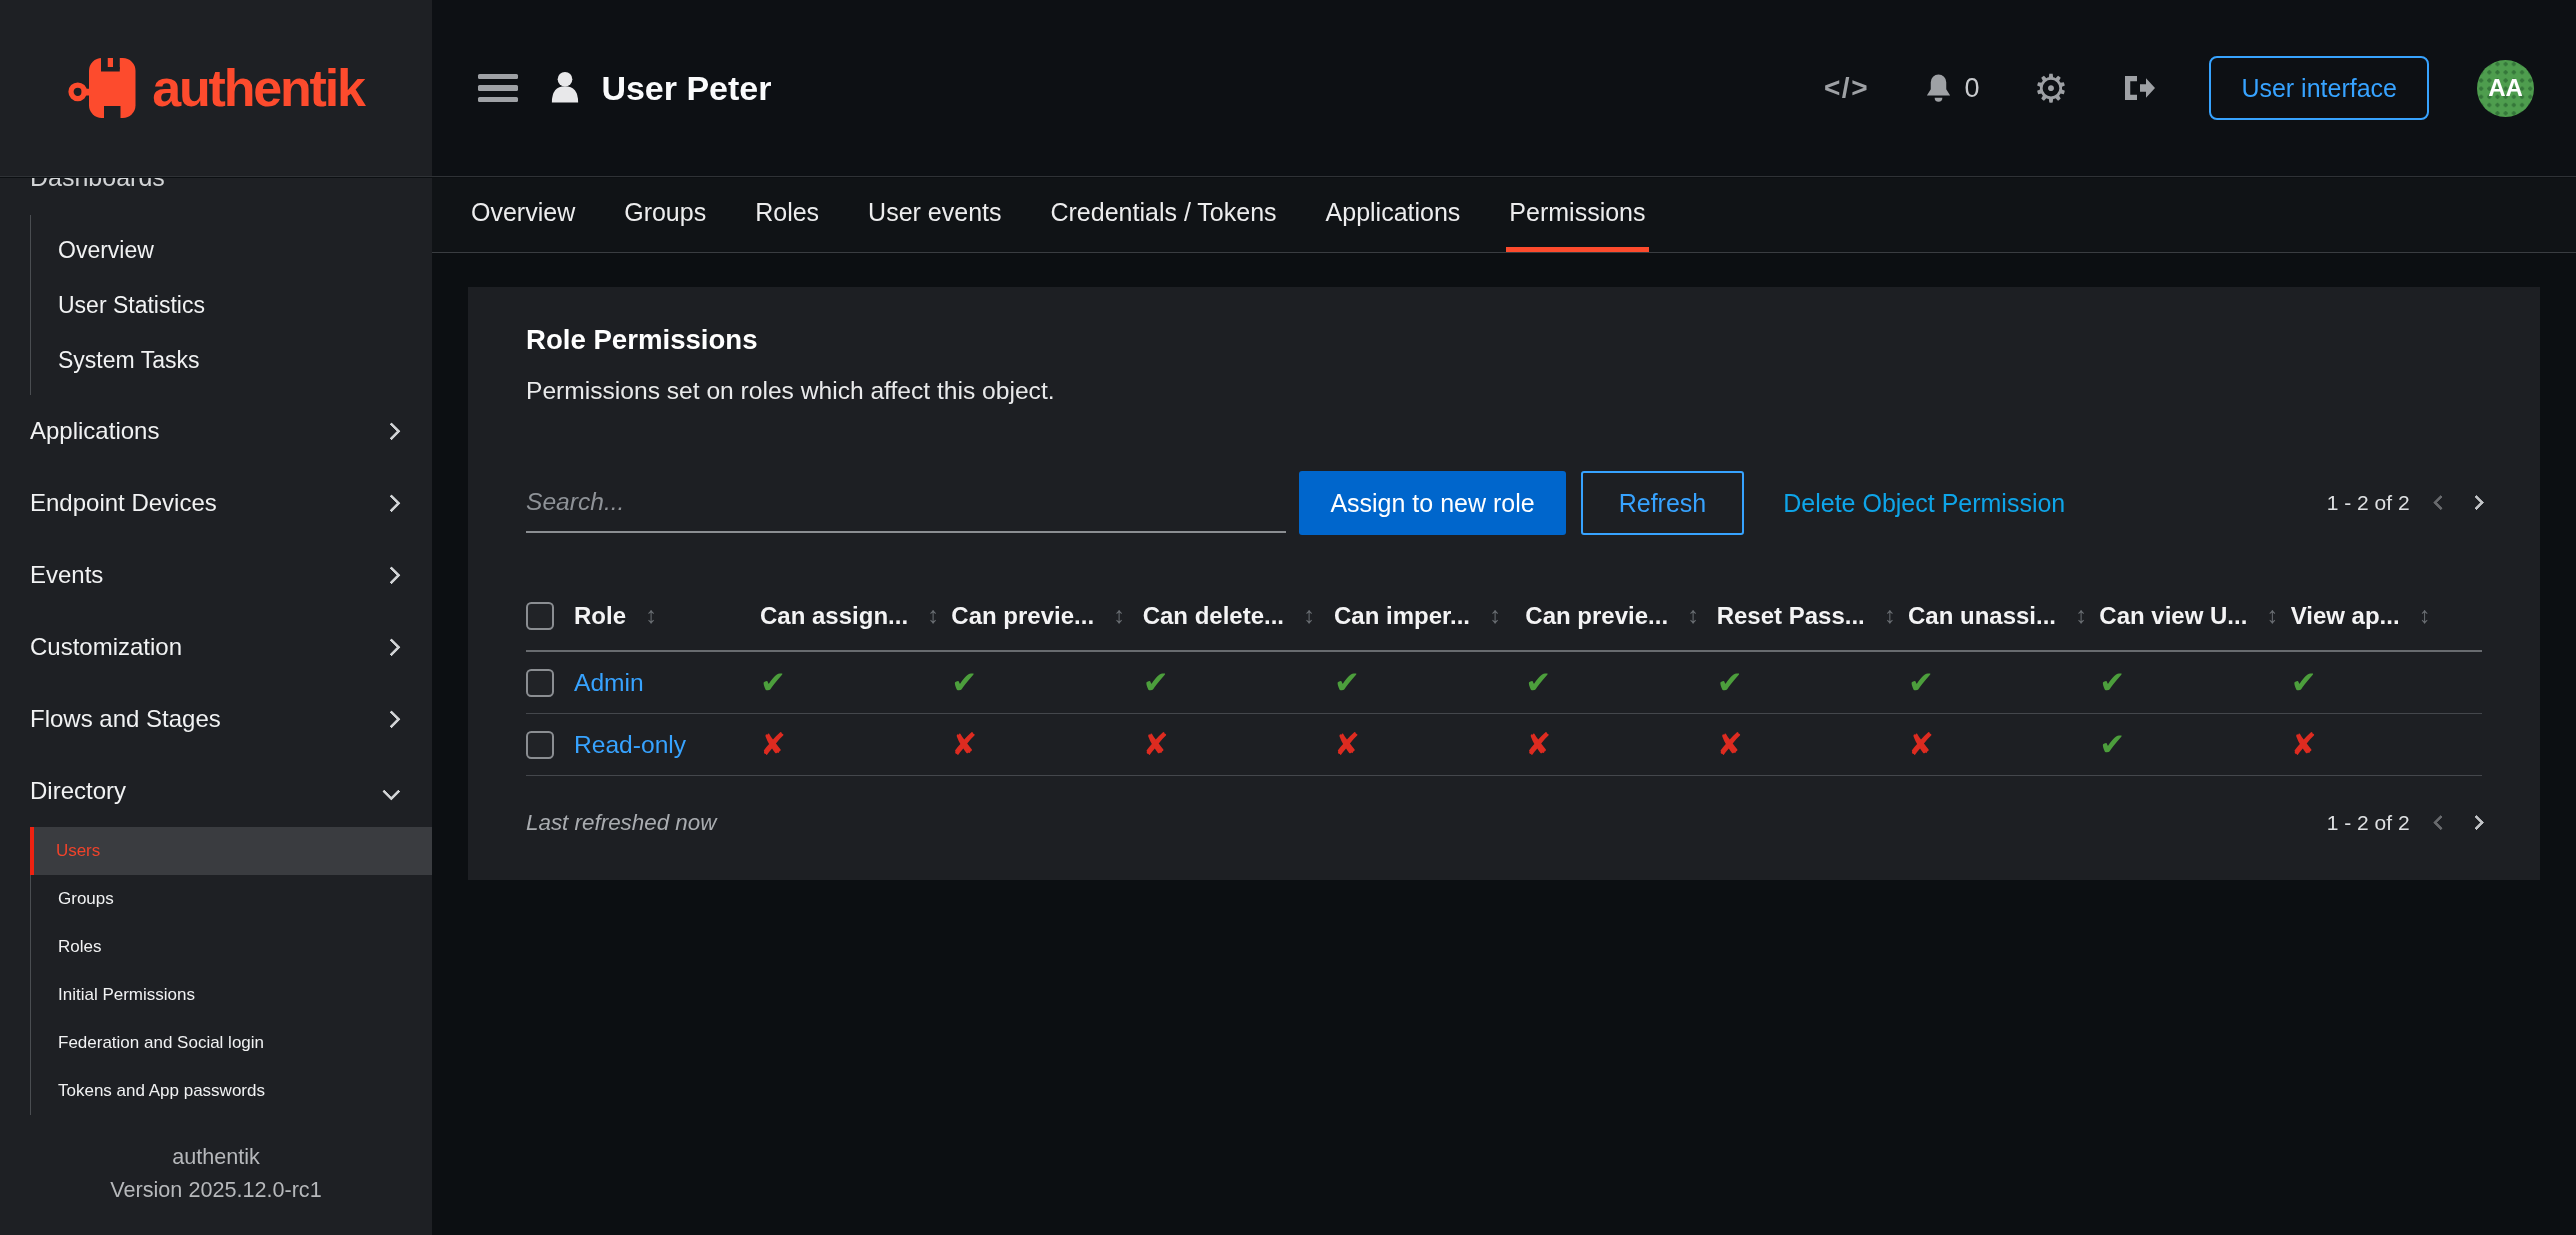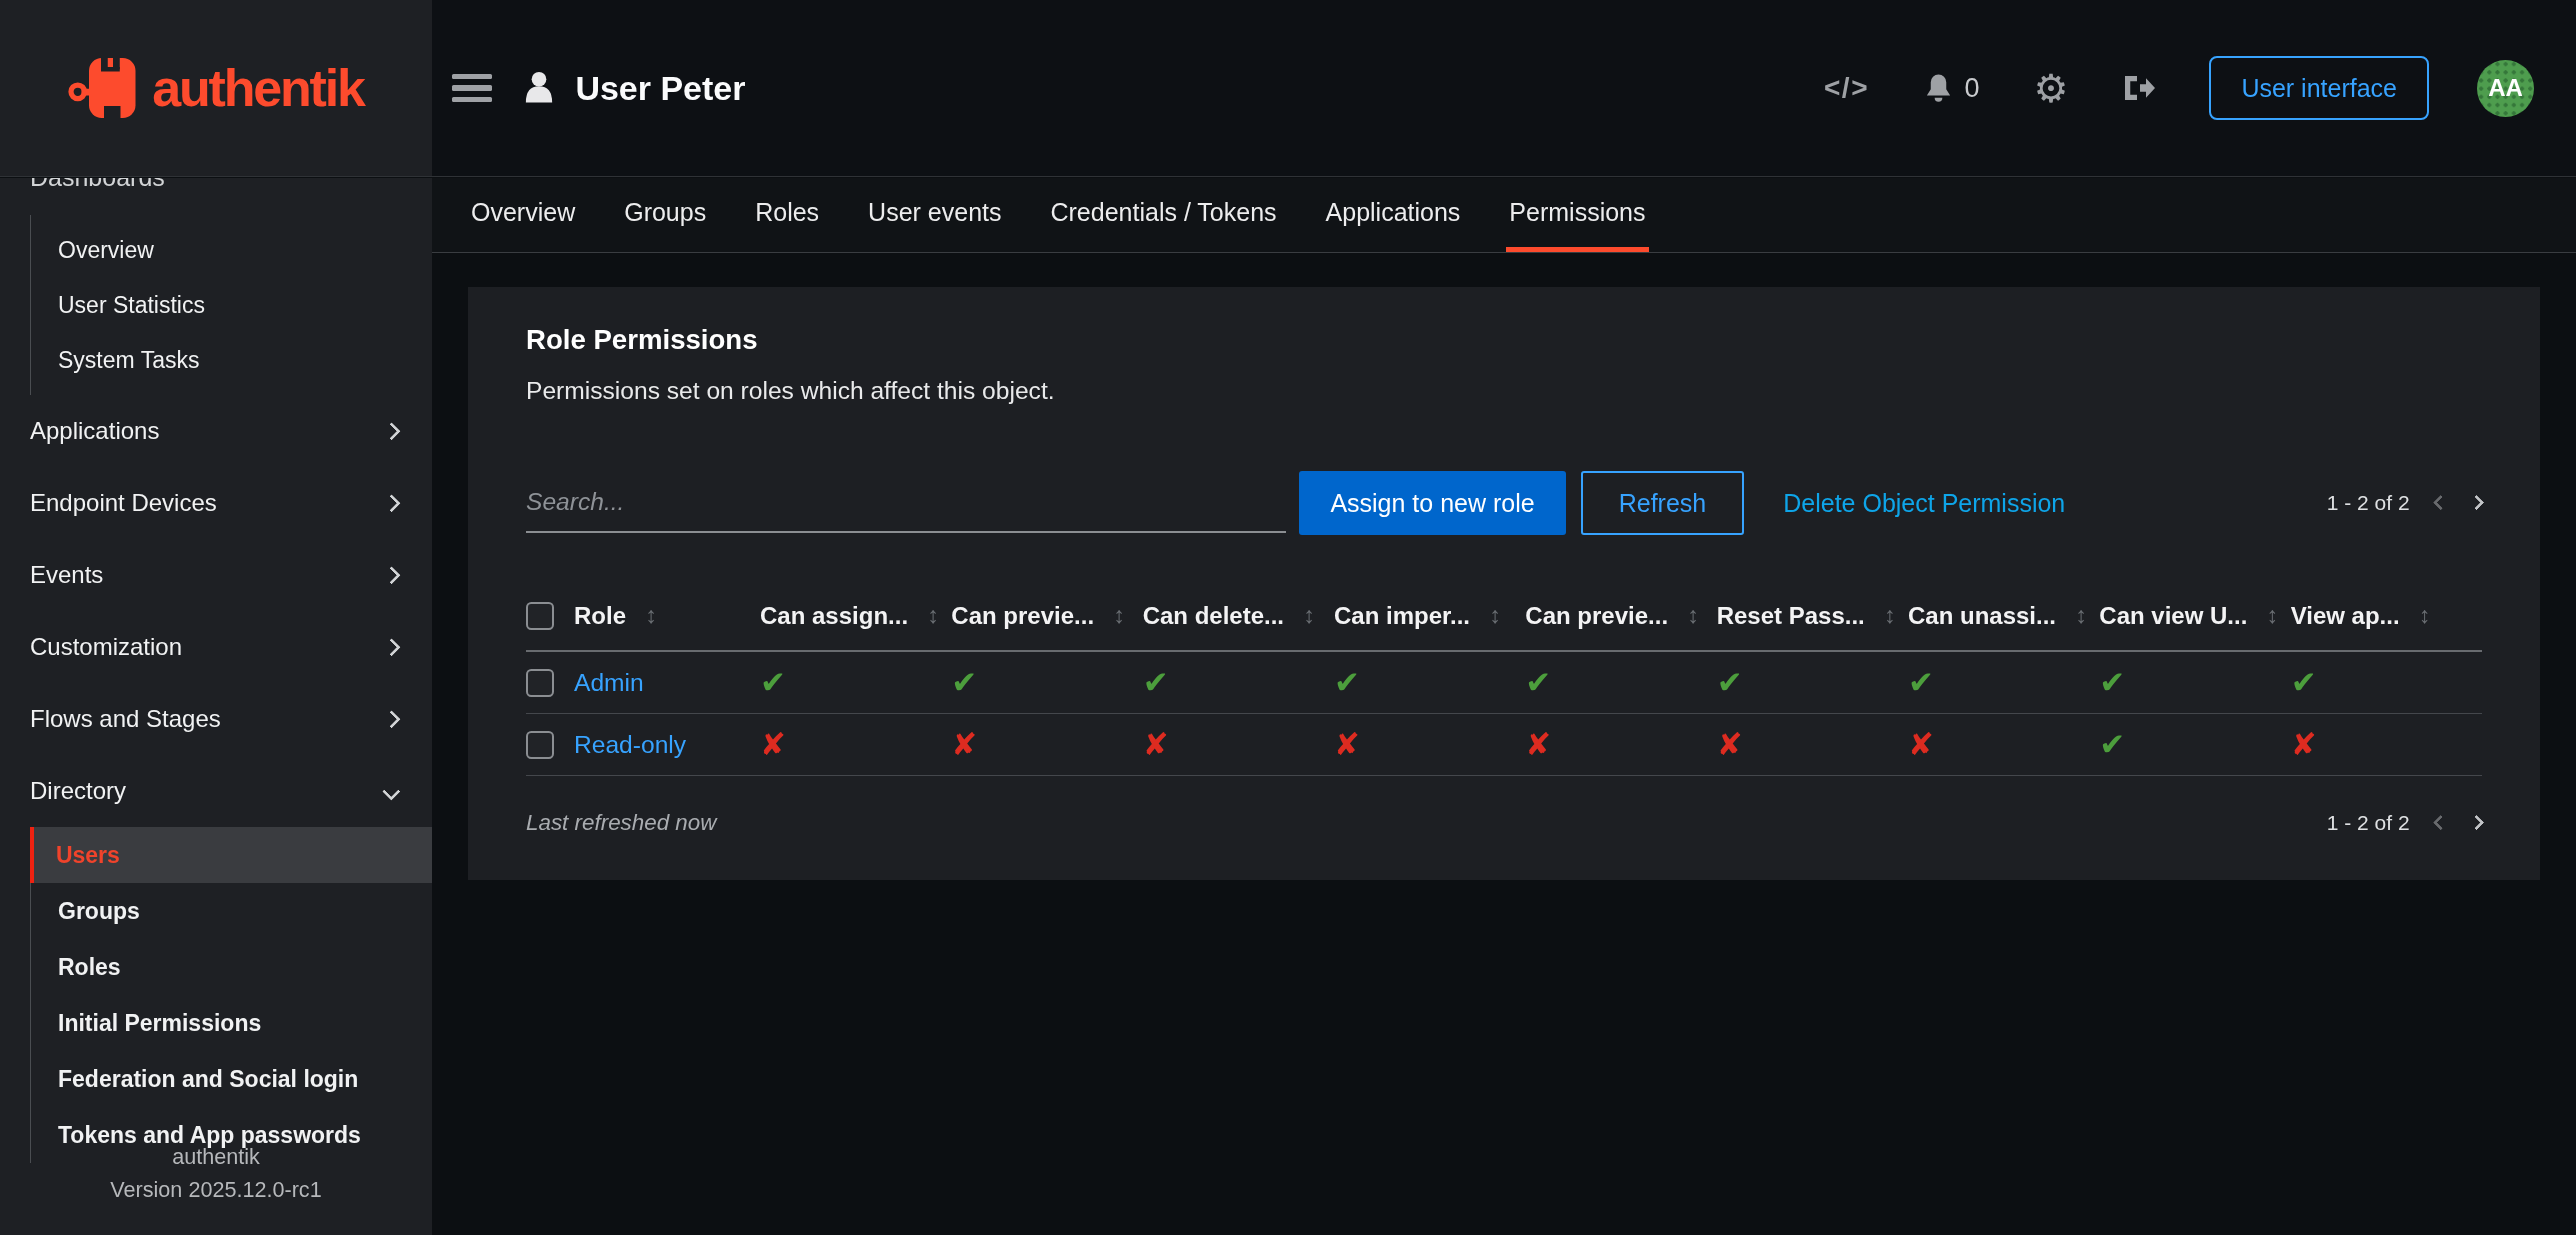--- a/index.html
+++ b/index.html
@@ -5,21 +5,21 @@
   * { margin:0; padding:0; box-sizing:border-box; }
   html,body { width:2576px; height:1236px; overflow:hidden;
     font-family:"Liberation Sans", sans-serif; background:#0c0f12; color:#f0f1f2; }
 
   
   .header { position:absolute; top:0; left:0; width:2576px; height:177px;
     display:flex; background:#0d1014; border-bottom:1.5px solid #2f3236; }
   .logo-area { width:432px; height:100%; background:#1e2024; display:flex;
     align-items:center; justify-content:center; gap:12px; }
   .wordmark { font-size:52px; font-weight:bold; color:#fd4b2d; letter-spacing:-2.2px; }
-  .header-main { flex:1; display:flex; align-items:center; padding:0 42px 0 20px; }
+  .header-main { flex:1; display:flex; align-items:center; padding:0 42px 0 46px; }
   .hamburger { width:40px; display:flex; flex-direction:column; gap:6.7px; cursor:pointer; }
   .hamburger i { display:block; height:5.2px; background:#9ea1a5; border-radius:1.5px; }
   .person-icon { margin-left:30px; }
   .page-title { font-size:34px; font-weight:600; color:#fafbfc; margin-left:19.4px; }
   .hspacer { flex:1; }
   .hicon { margin-left:54px; color:#9ea1a5; display:flex; align-items:center; }
   .code-icon { font-size:28px; font-weight:bold; letter-spacing:1.5px; }
   .gear-icon { font-size:39px; line-height:1; }
   .bell-count { font-size:27px; color:#c8cacd; margin-left:10.4px; }
   .btn-user-interface { margin-left:54px; height:64px; padding:0 30px; background:transparent;
@@ -35,22 +35,22 @@
   .sidebar { position:absolute; top:178px; left:0; width:432px; height:1058px;
     background:#1e2024; overflow:hidden; }
   .clipped-label { height:21px; overflow:hidden; margin:0 0 16.4px 30px; }
   .clipped-label span { display:block; margin-top:-15px; font-size:25px; color:#d2d4d6; }
   .subgroup { margin-left:30px; border-left:1.5px solid #4a4d51; padding:7.5px 0; }
   .subgroup .sub-item { height:55px; display:flex; align-items:center; padding-left:27px;
     font-size:23px; color:#f1f2f3; cursor:pointer; }
   .nav-item { height:72px; display:flex; align-items:center; justify-content:space-between;
     padding:0 34px 0 30px; font-size:24px; color:#f1f2f3; cursor:pointer; }
   .dir-sub { margin-left:30px; border-left:1.5px solid #4a4d51; }
-  .dir-sub .sub-item { height:56px; display:flex; align-items:center; padding-left:27px;
-    font-size:23px; color:#f1f2f3; cursor:pointer; border-left:0 solid transparent;font-weight:bold; }
+  .dir-sub .sub-item { height:48px; display:flex; align-items:center; padding-left:27px;
+    font-size:17px; color:#f1f2f3; cursor:pointer; border-left:0 solid transparent; }
   .dir-sub .sub-item.active { background:#3a3c40; color:#f0432b;
     border-left:4.5px solid #ee2211; padding-left:22.4px; margin-left:-1.5px; }
   .side-footer { position:absolute; bottom:30px; width:100%; text-align:center;
     font-size:21.6px; color:#b6b8bb; line-height:33px; }
 
   
   .chev { display:inline-block; width:12.7px; height:12.7px;
     border-right:3.7px solid #d2d4d6; border-bottom:3.7px solid #d2d4d6; border-radius:0.7px; }
   .chev.right { transform:rotate(-45deg); }
   .chev.down  { transform:rotate(45deg); }

